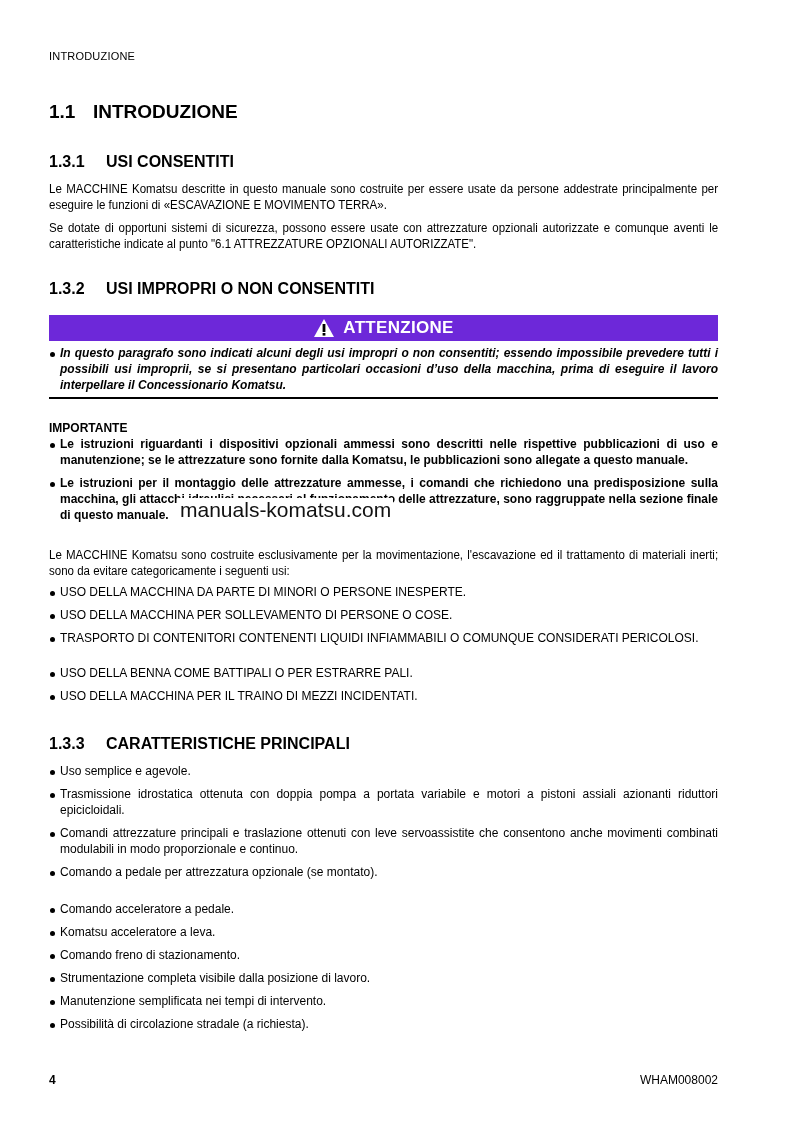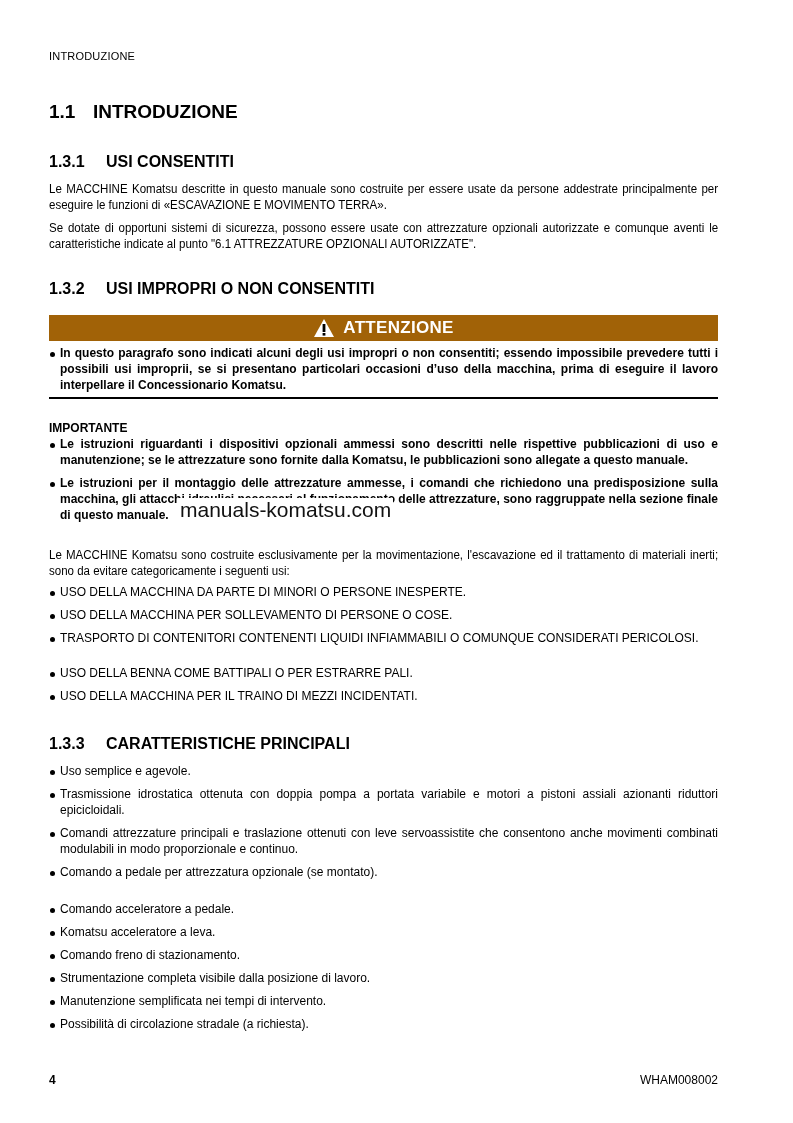--- a/index.html
+++ b/index.html
@@ -13,21 +13,21 @@
     .h1 .num { display: inline-block; width: 44px; }
     .h2 { left: 49px; font-size: 16px; font-weight: bold; }
     .h2 .num { display: inline-block; width: 57px; }
     .para {
       left: 49px; width: 669px; font-size: 12px; line-height: 16px;
       text-align: justify; transform: scaleX(0.96); transform-origin: left top;
       width: 697px;
     }
     .bold { font-weight: bold; }
     .warn-bar {
-      left: 49px; top: 315px; width: 669px; height: 26px; background: #a16207;
+      left: 49px; top: 315px; width: 669px; height: 26px; background: #6d28d9;
       color: #fff; display: flex; align-items: center; justify-content: center;
       font-weight: bold; font-size: 17px; letter-spacing: 0.3px;
     }
     .warn-bar svg { margin-right: 8px; }
     .rule { left: 49px; width: 669px; height: 2px; background: #000; }
     ul.bul { list-style: none; margin: 0; padding: 0; }
     ul.bul li {
       position: relative; padding-left: 11px; font-size: 12px; line-height: 16px;
       text-align: justify;
     }
@@ -64,21 +64,21 @@
 <div class="abs warn-bar">
   <svg width="22" height="20" viewBox="0 0 22 20">
     <polygon points="11,1 21,19 1,19" fill="#fff"></polygon>
     <rect x="9.6" y="6" width="2.8" height="8" fill="#000"></rect>
     <rect x="9.6" y="15" width="2.8" height="2.6" fill="#000"></rect>
   </svg>
   <span>ATTENZIONE</span>
 </div>
 
 <div class="abs" style="left:49px; top:345px; width:669px;">
-  <ul class="bul bold" style="font-size:12px;">
+  <ul class="bul bold" style="font-size:12px;font-style:italic;">
     <li style="letter-spacing:0px;">In questo paragrafo sono indicati alcuni degli usi impropri o non consentiti; essendo impossibile prevedere tutti i possibili usi improprii, se si presentano particolari occasioni d’uso della macchina, prima di eseguire il lavoro interpellare il Concessionario Komatsu.</li>
   </ul>
 </div>
 <div class="abs rule" style="top:397px;"></div>
 
 <div class="abs bold" style="left:49px; top:421px; font-size:12px;">IMPORTANTE</div>
 <div class="abs" style="left:49px; top:436px; width:669px;">
   <ul class="bul bold">
     <li style="margin-bottom:7px;">Le istruzioni riguardanti i dispositivi opzionali ammessi sono descritti nelle rispettive pubblicazioni di uso e manutenzione; se le attrezzature sono fornite dalla Komatsu, le pubblicazioni sono allegate a questo manuale.</li>
     <li>Le istruzioni per il montaggio delle attrezzature ammesse, i comandi che richiedono una predisposizione sulla macchina, gli attacchi idraulici necessari al funzionamento delle attrezzature, sono raggruppate nella sezione finale di questo manuale.</li>

